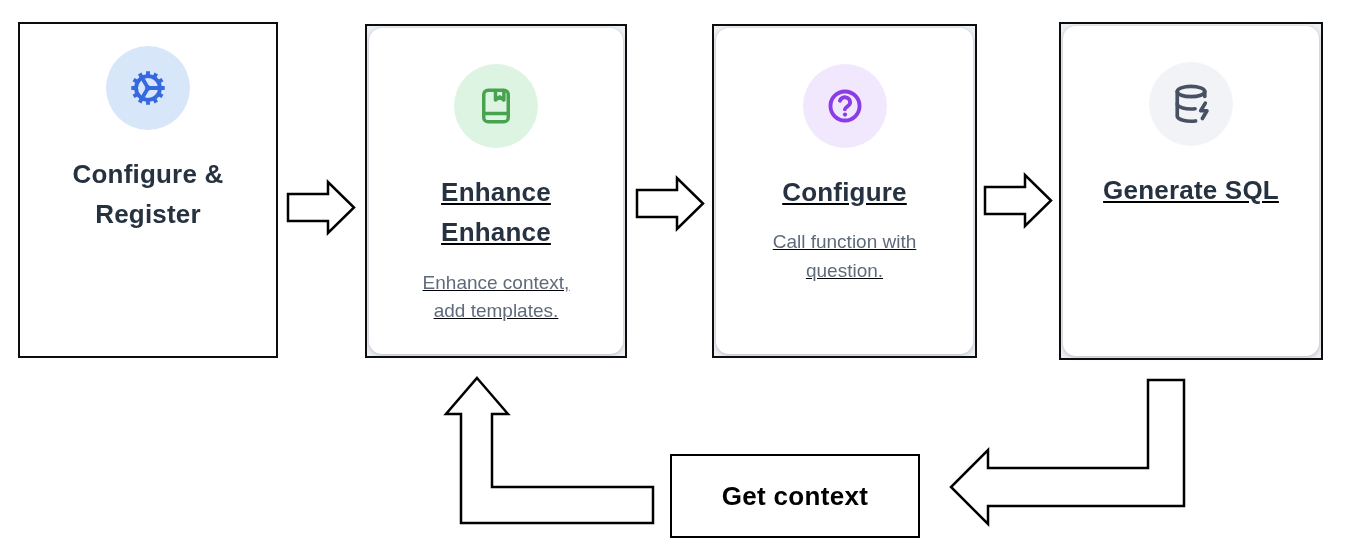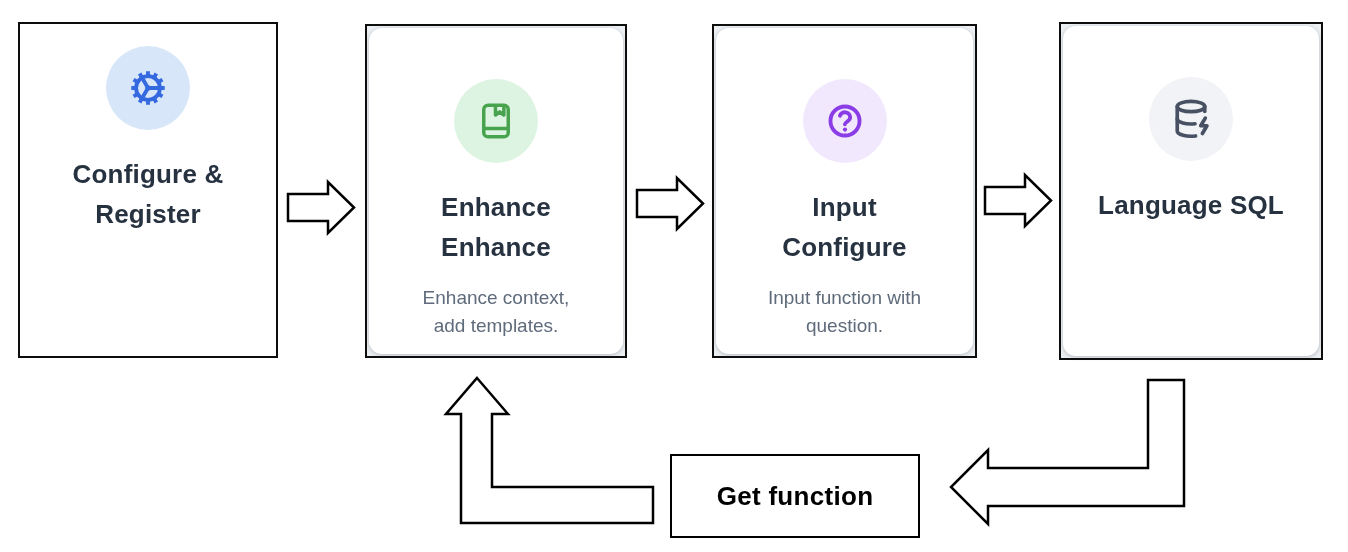--- a/index.html
+++ b/index.html
@@ -23,21 +23,21 @@
     border-radius:13px;
     box-shadow:0 1px 4px rgba(30,41,59,.28);
     text-align:center;
     box-sizing:border-box;
   }
   .card-inner.plain{
     left:0;top:0;right:0;bottom:0;
     border-radius:0;
     box-shadow:none;
   }
-  .pad-lg{padding-top:51px;}
+  .pad-lg{padding-top:36px;text-decoration:underline;}
   .pad-sm{padding-top:22px;}
   .icon-circle{
     width:84px;height:84px;border-radius:50%;
     margin:0 auto;
     display:flex;align-items:center;justify-content:center;
   }
   .bg-blue{background:#d8e6f9;}
   .bg-green{background:#def4e3;}
   .bg-purple{background:#f1e8fd;}
   .bg-gray{background:#f1f3f6;}
@@ -120,50 +120,49 @@
   <div class="card" style="left:712px;top:24px;width:265px;height:334px;">
     <div class="card-inner pad-lg">
       <div class="icon-circle bg-purple">
         <svg class="icon-svg ic-purple" width="42" height="42" viewBox="0 0 24 24" fill="none" stroke="currentColor" stroke-width="2.2" stroke-linecap="round" stroke-linejoin="round">
           <circle cx="12" cy="12" r="8.3"></circle>
           <path d="M9.09 9a3 3 0 0 1 5.83 1c0 2-3 2.6-3 3.9"></path>
           <circle cx="12" cy="16.9" r="1.2" fill="currentColor" stroke="none"></circle>
         </svg>
       </div>
       <div class="card-title">
-        <div>Input</div>
         <div>Configure</div>
       </div>
-      <div class="card-desc">Input function with question.</div>
+      <div class="card-desc">Call function with question.</div>
     </div>
   </div>
 
   <div class="card" style="left:1059px;top:22px;width:264px;height:338px;">
     <div class="card-inner pad-lg">
       <div class="icon-circle bg-gray">
         <svg class="icon-svg ic-slate" width="44" height="44" viewBox="0 0 24 24" fill="none" stroke="currentColor" stroke-width="2" stroke-linecap="round" stroke-linejoin="round">
           <ellipse cx="12" cy="5.2" rx="7.5" ry="2.8"></ellipse>
           <path d="M4.5 5.2V18.6a7.5 2.8 0 0 0 10 2.65"></path>
           <path d="M19.5 5.2v2.6"></path>
           <path d="M4.5 11.9a7.5 2.8 0 0 0 9.7 2.7"></path>
           <path d="M19.8 11.5l-2.5 4.2h3.4l-2.5 4.2"></path>
         </svg>
       </div>
       <div class="card-title">
-        <div>Language SQL</div>
+        <div>Generate SQL</div>
         <div></div>
       </div>
     </div>
   </div>
 
   <svg class="arrows" width="1348" height="552" viewBox="0 0 1348 552">
     <polygon points="288,194 328,194 328,182 354,207.5 328,233 328,221 288,221"></polygon>
     <polygon points="637,190 677,190 677,178 703,203.5 677,229 677,217 637,217"></polygon>
     <polygon points="985,187 1025,187 1025,175 1051,200.5 1025,226 1025,214 985,214"></polygon>
     <polygon points="1148,380 1184,380 1184,506 988,506 988,524 951,487 988,450 988,468 1148,468"></polygon>
     <polygon points="477,378 508,414 492,414 492,487 653,487 653,523 461,523 461,414 446,414"></polygon>
   </svg>
 
   <div class="loop-box">
-    <span>Get function</span>
+    <span>Get context</span>
   </div>
 
 </div>
 
 </body></html>

